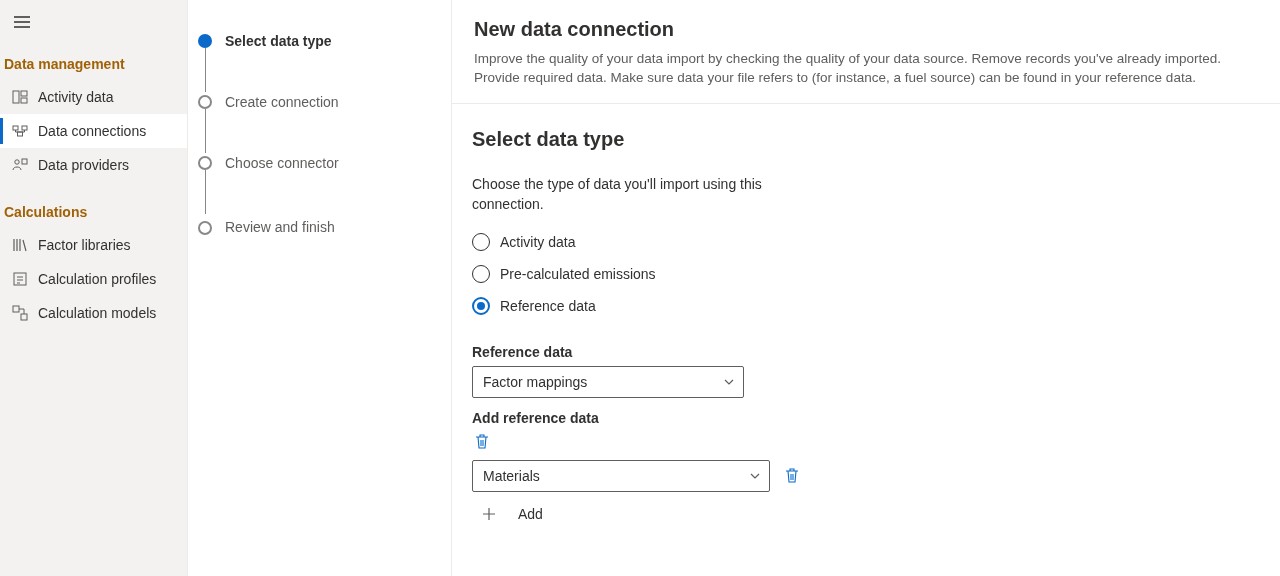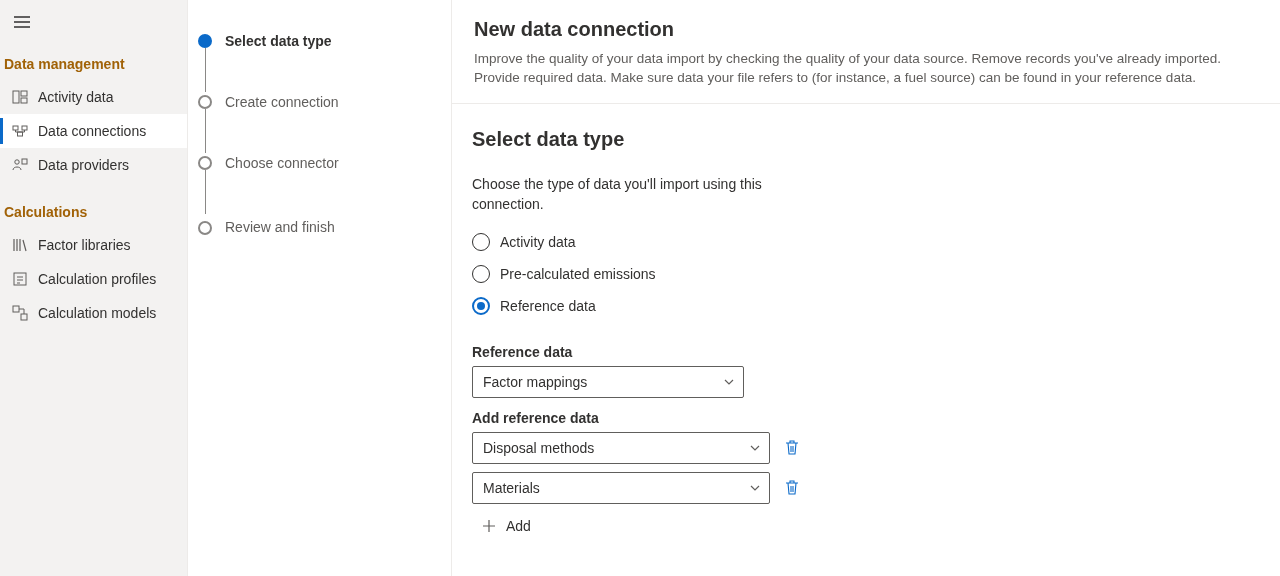--- a/index.html
+++ b/index.html
@@ -171,21 +171,21 @@
   }
   .dropdown.small { width: 298px; margin-bottom: 8px; }
   .row-with-delete {
     display:flex; align-items:center; gap:12px; margin-bottom:8px;
   }
   .delete-btn {
     width:20px; height:20px; background:none; border:none; cursor:pointer;
     color:#0b6ac9; padding:0; display:flex; align-items:center; justify-content:center;
   }
   .add-btn {
-    display:flex; align-items:center; gap:10px;
+    display:flex; align-items:center; gap:22px;
     background:none; border:none; cursor:pointer;
     padding:6px 4px; font-size:14px; color:#323130;
     margin-left:6px;
   }
   .add-btn .plus { color:#605e5c; }
   .chev { color:#605e5c; }
 </style>
 </head>
 <body>
 
@@ -306,26 +306,20 @@
       <div class="dropdown">
         <span>Factor mappings</span>
         <svg class="chev" width="12" height="12" viewBox="0 0 12 12">
             <path d="M2 4l4 4 4-4" fill="none" stroke="currentColor" stroke-width="1.2"></path>
           </svg>
       </div>
 
       <div class="field-label">Add reference data</div>
 
       <div class="row-with-delete">
-        <div class="dropdown small" style="margin-bottom:0">
-          <span>Disposal methods</span>
-          <svg class="chev" width="12" height="12" viewBox="0 0 12 12">
-              <path d="M2 4l4 4 4-4" fill="none" stroke="currentColor" stroke-width="1.2"></path>
-            </svg>
-        </div>
         <button class="delete-btn">
           <svg width="14" height="16" viewBox="0 0 14 16">
               <path d="M1 3h12M5 3V1h4v2M3 3l1 11h6l1-11M6 6v6M8 6v6" fill="none" stroke="#0b6ac9" stroke-width="1.1"></path>
             </svg>
         </button>
       </div>
 
       <div class="row-with-delete">
         <div class="dropdown small" style="margin-bottom:0">
           <span>Materials</span>

